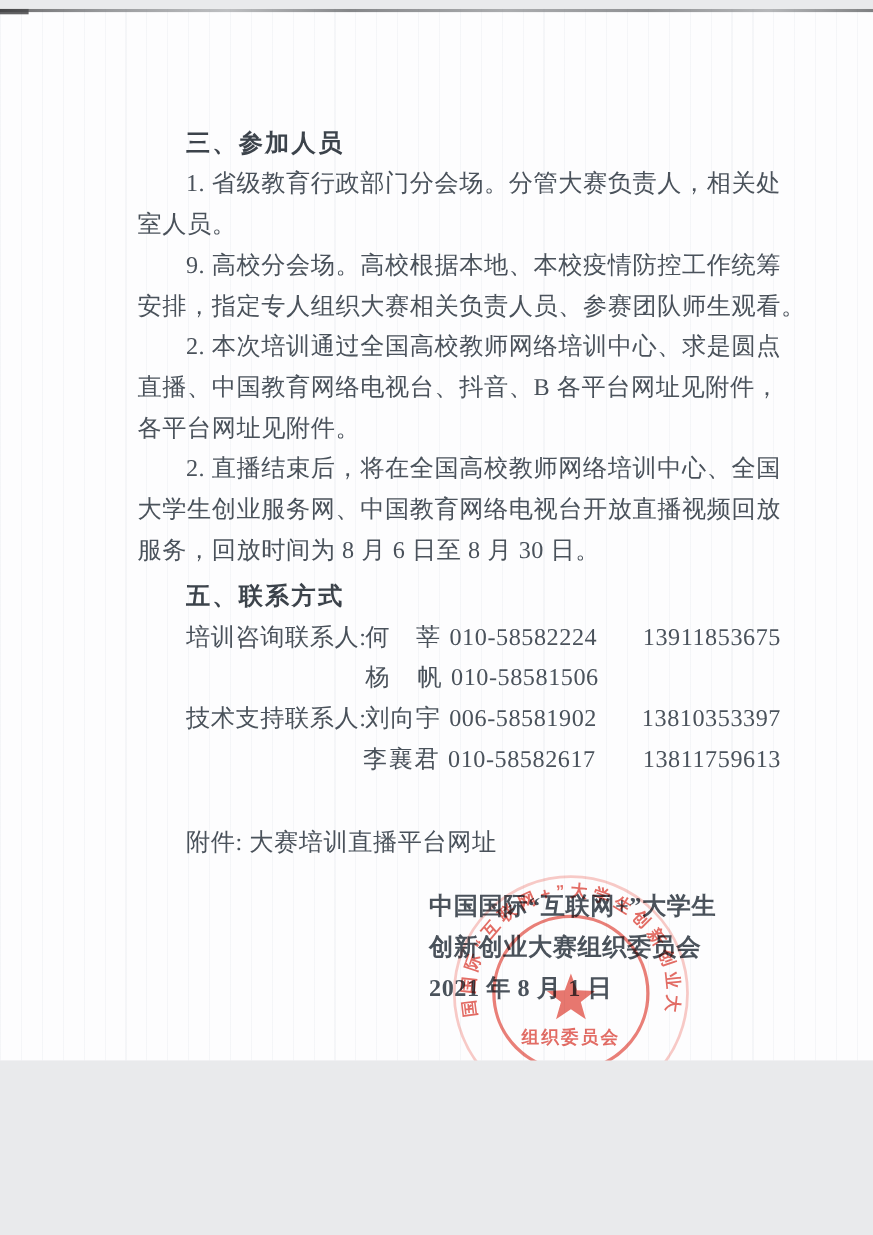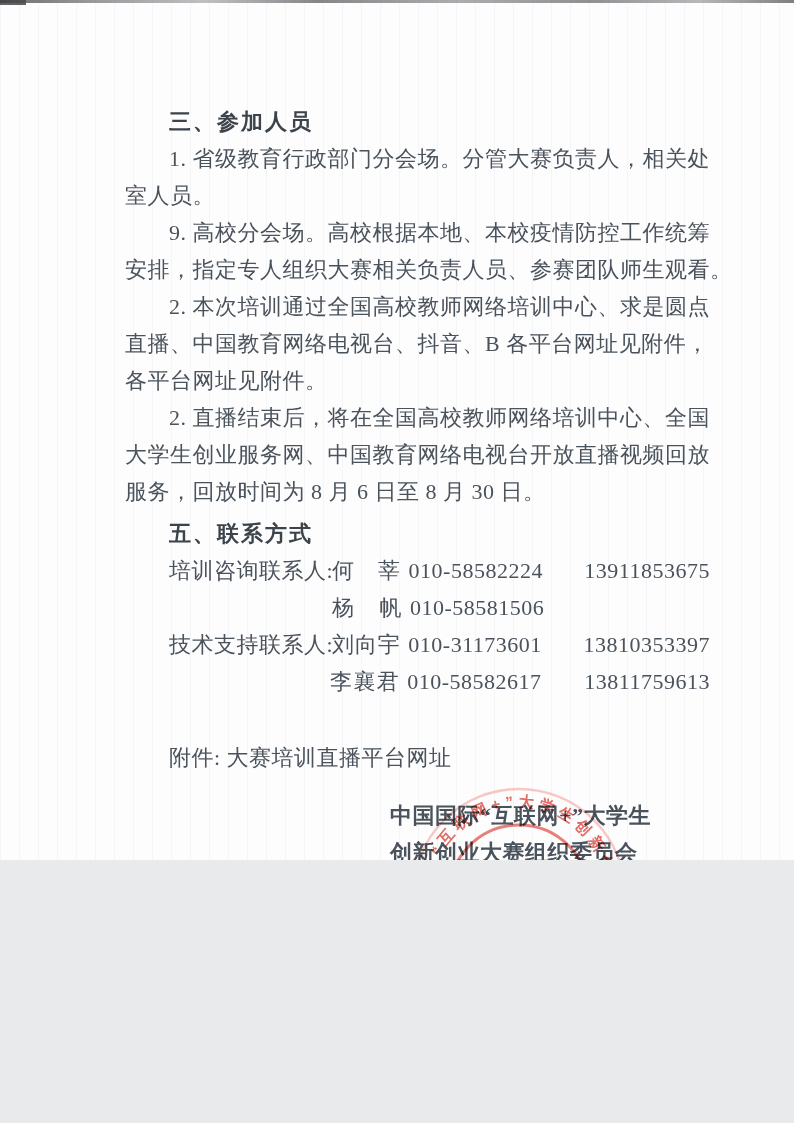--- a/index.html
+++ b/index.html
@@ -1,19 +1,19 @@
 <!DOCTYPE html>
 <html><head>
 <meta charset="utf-8">
 <style>
   html,body{margin:0;padding:0;background:#e9eaec;}
   .page{
     position:relative;
-    width:794px;height:860px;
-    margin:0 auto;
+    width:794px;height:956px;
+    margin:8px auto;
     background:
       repeating-linear-gradient(90deg, rgba(222,226,232,.28) 0 1px, rgba(255,255,255,0) 1px 19px),
       #fdfdfe;
     overflow:hidden;
     font-family:"Liberation Serif","DejaVu Serif",serif;
     color:#4a525b;
   }
   .scan-top-edge{
     position:absolute;top:0;left:0;right:0;height:3px;
     background:linear-gradient(90deg,#3d3d3f 0%,#77797c 12%,#a9abae 26%,#5d5f62 40%,#909295 58%,#6a6c6f 74%,#9ea0a3 88%,#545658 100%);
@@ -95,21 +95,21 @@
       <span class="contact-mobile">13911853675</span>
     </div>
     <div class="contact-row">
       <span class="contact-label"></span>
       <span class="contact-name">杨　帆</span>
       <span class="contact-tel">010-58581506</span>
     </div>
     <div class="contact-row">
       <span class="contact-label">技术支持联系人:</span>
       <span class="contact-name">刘向宇</span>
-      <span class="contact-tel">010-31173601</span>
+      <span class="contact-tel">006-58581902</span>
       <span class="contact-mobile">13810353397</span>
     </div>
     <div class="contact-row">
       <span class="contact-label"></span>
       <span class="contact-name">李襄君</span>
       <span class="contact-tel">010-58582617</span>
       <span class="contact-mobile">13811759613</span>
     </div>
 
     <div class="line indent attachment-line">附件: 大赛培训直播平台网址</div>

